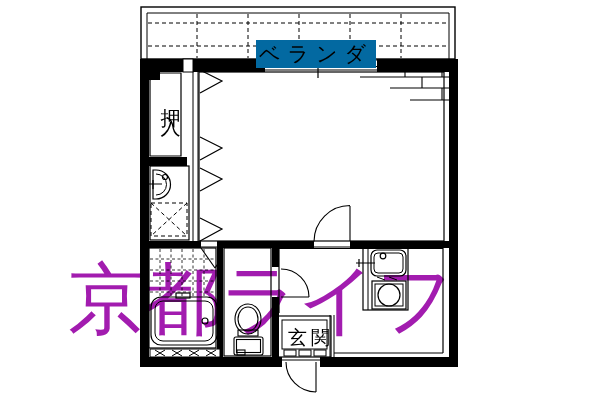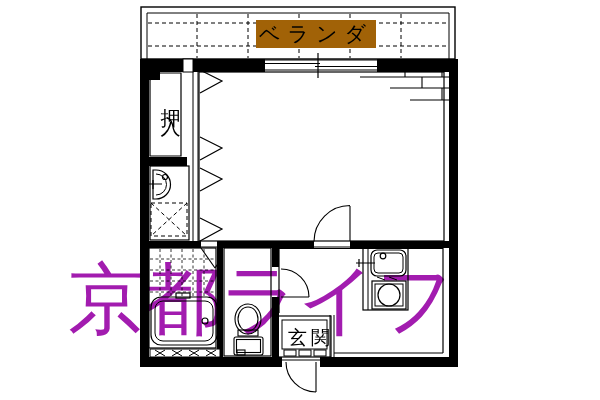--- a/index.html
+++ b/index.html
@@ -8,21 +8,21 @@
     overflow:hidden;
     font-family:"Liberation Sans","DejaVu Sans",sans-serif;
   }
   .watermark{
     position:absolute;left:68px;top:248px;
     font-size:78px;font-weight:normal;letter-spacing:-2px;
     color:#a21caf;z-index:1;white-space:nowrap;user-select:none;
   }
   svg.plan{position:absolute;left:0;top:0;z-index:2;}
   .lbl{position:absolute;z-index:3;color:#000;white-space:nowrap;}
-  .lbl-veranda{left:256px;top:20px;font-size:21px;letter-spacing:7px;background:#a16207;padding:0 3px;}
+  .lbl-veranda{left:256px;top:40px;font-size:21px;letter-spacing:7px;background:#0369a1;padding:0 3px;}
   .lbl-closet{left:158px;top:92px;font-size:20px;letter-spacing:8px;
     writing-mode:vertical-rl;text-orientation:upright;}
   .lbl-room{left:268px;top:133px;font-size:26px;letter-spacing:4px;}
   .lbl-entrance{left:288px;top:325px;font-size:19px;letter-spacing:4px;}
 </style>
 </head>
 <body>
 
 <div class="stage">
 

